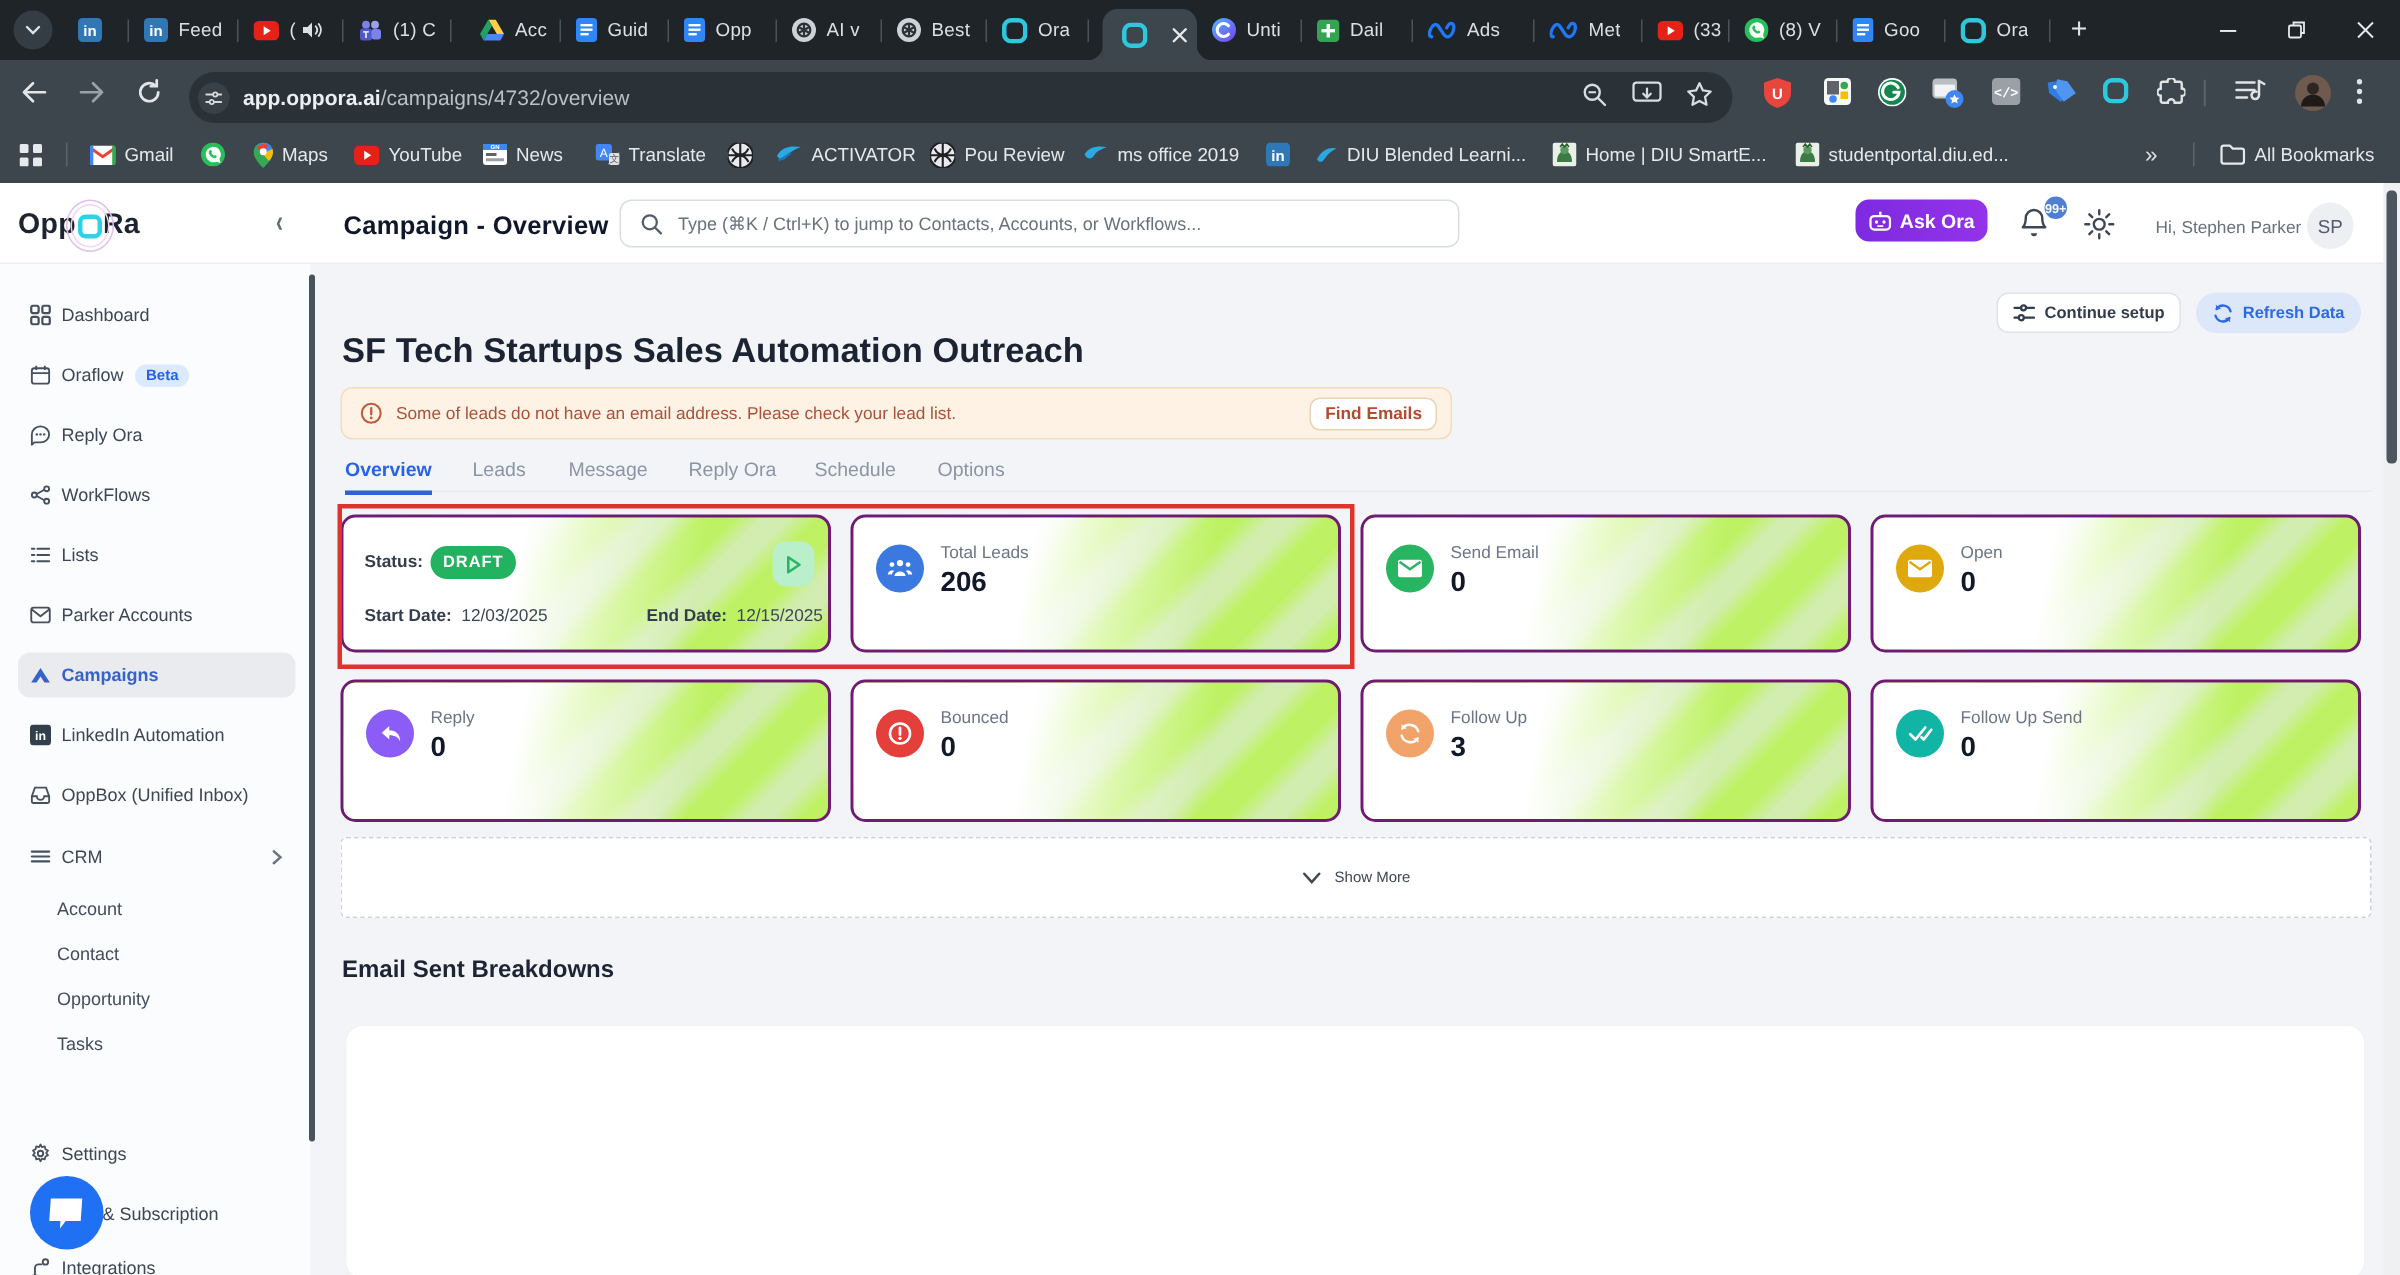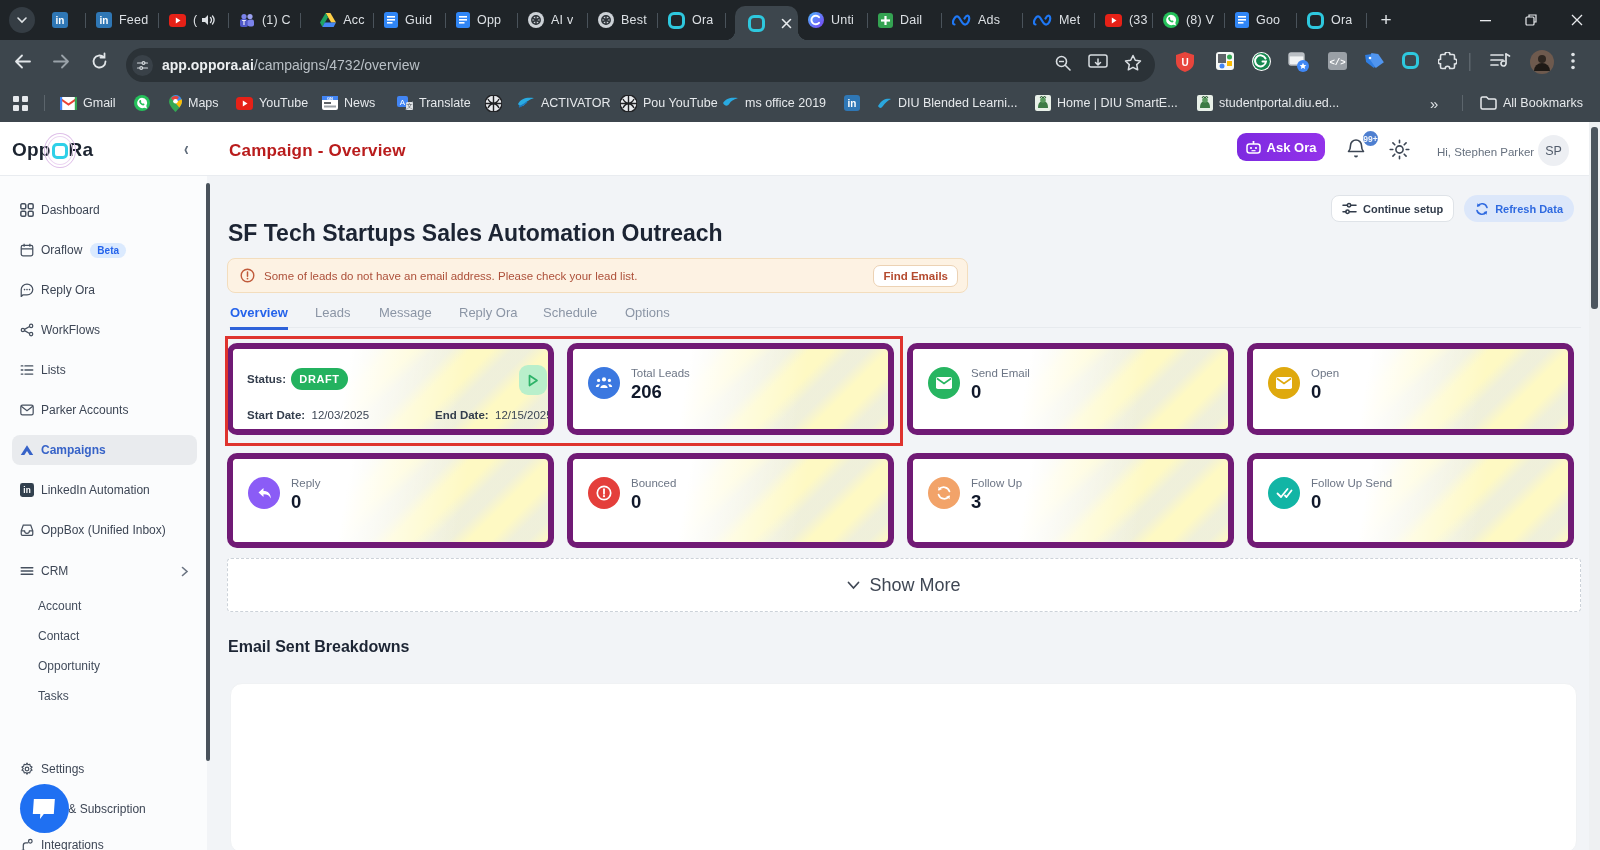--- a/index.html
+++ b/index.html
@@ -32,21 +32,21 @@
 
 
 #app { position:absolute; left:0; top:122px; width:1589px; height:728px; background:#f2f4f7; }
 #apphead { position:absolute; left:0; top:0; width:1589px; height:54px; background:#fff; border-bottom:1px solid #e9ecf0; }
 #logo { position:absolute; left:12px; top:17px; font-size:19px; font-weight:bold; color:#1c2430; letter-spacing:0.2px; display:flex; align-items:center; }
 #logoO { position:relative; width:16px; height:17px; margin:0 1px; }
 #logoO .ring { position:absolute; left:-8px; top:-9px; width:32px; height:35px; border:1.5px solid #dfc0e9; border-radius:50%; }
 #logoO .ring2 { position:absolute; left:-5px; top:-6px; width:26px; height:29px; border:1.2px solid #ecd6f2; border-radius:50%; }
 #logoO .sq { position:absolute; left:0; top:1px; width:16px; height:16px; border:3.5px solid #2fd0e8; border-radius:5px; }
 #collapse { position:absolute; left:184px; top:17px; color:#5f6b7a; font-size:14px; font-weight:bold; transform:scaleY(1.5); }
-#pagetitle { position:absolute; left:229px; top:19px; font-size:17px; font-weight:bold; color:#b91c1c; letter-spacing:.2px; }
+#pagetitle { position:absolute; left:229px; top:19px; font-size:17px; font-weight:bold; color:#0f172a; letter-spacing:.2px; }
 #searchbox { position:absolute; left:413px; top:11px; width:560px; height:32px; background:#fff; border:1px solid #d9dee4; border-radius:8px; display:flex; align-items:center; color:#69717f; font-size:12px; }
 #askora { position:absolute; left:1237px; top:11px; width:88px; height:28px; border-radius:9px; background:linear-gradient(90deg,#7d2ae0,#9333ea); color:#fff; font-weight:bold; font-size:13px; display:flex; align-items:center; justify-content:center; gap:6px; }
 #bellbadge { position:absolute; left:1361px; top:7px; width:19px; height:19px; border-radius:50%; background:#4e7fd0; color:#f2f5fa; font-size:8.5px; font-weight:bold; display:flex; align-items:center; justify-content:center; border:2px solid #fff; }
 #hiuser { position:absolute; left:1437px; top:24px; font-size:11.5px; color:#66707e; }
 #avatar { position:absolute; left:1538px; top:13px; width:31px; height:31px; border-radius:50%; background:#edeff3; color:#525c6b; font-size:12.5px; display:flex; align-items:center; justify-content:center; }
 
 #sidebar { position:absolute; left:0; top:54px; width:207px; height:674px; background:#fbfcfd; }
 .sitem { position:absolute; left:12px; width:185px; height:30px; display:flex; align-items:center; color:#3d4655; font-size:12px; white-space:nowrap; }
 .sitem .sic { width:14px; height:14px; margin:0 7px 0 8px; display:flex; align-items:center; justify-content:center; color:#46505f; flex:0 0 auto; }
 .sitem.active { background:#e9ebee; border-radius:8px; color:#3763c8; font-weight:bold; }
@@ -62,38 +62,38 @@
 #crumbs .sep { margin:0 8px; color:#9aa3b0; }
 #topbtns { position:absolute; right:7px; top:19px; display:flex; }
 #contsetup { height:27px; border:1px solid #dfe3e8; background:#fff; border-radius:8px; color:#323c4b; font-size:11px; font-weight:bold; display:flex; align-items:center; padding:0 10px; gap:6px; }
 #refresh { height:27px; margin-left:10px; background:#dce7fa; border-radius:14px; color:#2f6ae0; font-size:11px; font-weight:bold; display:flex; align-items:center; padding:0 11px; gap:6px; }
 #h1 { position:absolute; left:1px; top:44px; font-size:23px; font-weight:bold; color:#1c2433; letter-spacing:0; }
 #banner { position:absolute; left:0; top:82px; width:741px; height:35px; background:#fdf2e3; border:1px solid #f3ddbd; border-radius:8px; display:flex; align-items:center; color:#ad503a; font-size:11.5px; }
 #findmails { margin-left:auto; margin-right:9px; background:#fff; border:1px solid #ecd2b4; border-radius:7px; color:#b44a2f; font-weight:bold; font-size:11.5px; padding:4px 9px; }
 #tabs { position:absolute; left:2px; top:124px; width:1352px; height:28px; border-bottom:1px solid #e7eaee; font-size:13px; color:#8b95a5; }
 #tabs span { position:absolute; top:5px; }
 #tabs .on { color:#2563eb; font-weight:bold; border-bottom:3px solid #2e62d9; padding-bottom:7px; }
-.card { position:absolute; width:327px; background:#fef9c3; border-radius:10px; border:6px solid #701a75; overflow:hidden; }
+.card { position:absolute; width:327px; background:#bef264; border-radius:10px; border:2px solid #701a75; overflow:hidden; }
 .card::after { content:""; position:absolute; inset:0; background:
   linear-gradient(100deg, #fff 0 36%, rgba(255,255,255,0) 72%),
   repeating-linear-gradient(135deg, rgba(227,232,238,0) 0 16px, rgba(227,232,238,0.55) 30px 42px, rgba(227,232,238,0) 56px); }
 .r1 { top:167px; height:92px; }
 .r2 { top:277px; height:95px; }
 .c1 { left:0; } .c2 { left:340px; } .c3 { left:680px; } .c4 { left:1020px; }
 .statrow { position:absolute; left:15px; top:18px; display:flex; z-index:2; }
 .cico { width:32px; height:32px; border-radius:50%; display:flex; align-items:center; justify-content:center; flex:0 0 auto; }
 .clabel { margin-left:11px; }
 .clabel .l1 { font-size:11.5px; color:#6c7585; }
 .clabel .l2 { font-size:18.5px; font-weight:bold; color:#10182a; margin-top:2px; }
 #statuscard .lab { font-size:11.5px; font-weight:bold; color:#333d4c; white-space:nowrap; }
 #statuscard .val { font-size:11.5px; color:#3c4554; }
 #draft { position:absolute; left:58px; top:19px; width:57px; height:22px; background:#23b25f; border-radius:11px; color:#fff; font-size:11px; font-weight:bold; display:flex; align-items:center; justify-content:center; letter-spacing:.6px; z-index:2; }
 #playbtn { position:absolute; left:286px; top:16px; width:28px; height:30px; background:#b9efcb; border-radius:9px; display:flex; align-items:center; justify-content:center; z-index:2; }
 #annot { position:absolute; left:-2px; top:160px; width:678px; height:110px; border:3px solid #df332e; z-index:5; }
-#showmore { position:absolute; left:0; top:382px; width:1354px; height:54px; background:#fff; border:1.5px dashed #ccd2d9; border-radius:4px; display:flex; align-items:center; justify-content:center; color:#3f4754; font-size:18px; gap:9px; }
+#showmore { position:absolute; left:0; top:382px; width:1354px; height:54px; background:#fff; border:1.5px dashed #ccd2d9; border-radius:4px; display:flex; align-items:center; justify-content:center; color:#3f4754; font-size:10px; gap:9px; }
 #esb { position:absolute; left:1px; top:462px; font-size:16px; font-weight:bold; color:#1d2534; }
 #panel { position:absolute; left:3px; top:507px; width:1347px; height:170px; background:#fff; border-radius:12px; border:1px solid #f0f2f4; }
 #pagescroll { position:absolute; right:0; top:122px; width:11px; height:728px; background:#eef0f2; }
 #pagethumb { position:absolute; right:2px; top:5px; width:7px; height:182px; background:#4d565f; border-radius:3px; }
 #chatw { position:absolute; left:20px; top:784px; width:49px; height:49px; border-radius:50%; background:#1f70f2; z-index:9; display:flex; align-items:center; justify-content:center; }
 </style>
 </head>
 <body>
 <div id="tabstrip">
 <div class="tsearch">
@@ -521,21 +521,21 @@
       </span>
       <span>ACTIVATOR</span>
     </div>
 <div class="bm" style="left:620px;">
       <span class="bi">
         <svg width="17" height="17" viewBox="0 0 17 17">
           <circle cx="8.5" cy="8.5" r="8.5" fill="#e8eaed"></circle>
           <path d="M8.5 0 a8.5 8.5 0 0 0 0 17 a8.5 8.5 0 0 0 0-17 M3 4 a7 11 0 0 0 11 0 M3 13 a7 11 0 0 1 11 0 M8.5 0 v17 M0 8.5 h17" stroke="#202124" stroke-width="1.4" fill="none"></path>
         </svg>
       </span>
-      <span>Pou YouTube</span>
+      <span>Pou Review</span>
     </div>
 <div class="bm" style="left:722px;">
       <span class="bi">
         <svg width="17" height="12" viewBox="0 0 17 12">
           <path d="M1 6 C4 1 9 0 16 1 C11 3 9 4 7.5 6.5 C5.5 9.5 3 9.5 1 6" fill="#29aae1"></path>
         </svg>
       </span>
       <span>ms office 2019</span>
     </div>
 <div class="bm" style="left:844px;">
@@ -589,20 +589,26 @@
 </div>
 <div id="app">
 <div id="apphead">
 <div id="logo">Opp<span id="logoO">
           <span class="ring"></span>
           <span class="ring2"></span>
           <span class="sq"></span>
         </span>Ra</div>
 <div id="collapse">‹</div>
 <div id="pagetitle">Campaign - Overview</div>
+<div id="searchbox"><span style="margin:0 10px 0 13px;display:inline-flex;">
+          <svg width="15" height="15" viewBox="0 0 15 15">
+            <circle cx="6.2" cy="6.2" r="4.7" fill="none" stroke="#525c6b" stroke-width="1.5"></circle>
+            <path d="M9.8 9.8 L13.6 13.6" stroke="#525c6b" stroke-width="1.5" stroke-linecap="round"></path>
+          </svg>
+        </span>Type (⌘K / Ctrl+K) to jump to Contacts, Accounts, or Workflows...</div>
 <div id="askora"><svg width="15" height="13" viewBox="0 0 15 13">
           <rect x="1" y="3" width="13" height="9" rx="2.5" fill="none" stroke="#fff" stroke-width="1.5"></rect>
           <path d="M7.5 0.5 v2.5" stroke="#fff" stroke-width="1.5"></path>
           <circle cx="7.5" cy="0.8" r="0.9" fill="#fff"></circle>
           <circle cx="5" cy="7" r="1.1" fill="#fff"></circle>
           <circle cx="10" cy="7" r="1.1" fill="#fff"></circle>
           <path d="M5.5 9.7 h4" stroke="#fff" stroke-width="1.2"></path>
         </svg>Ask Ora</div>
 <div style="position:absolute;left:1346px;top:16px;">
         <svg width="20" height="22" viewBox="0 0 20 22">

